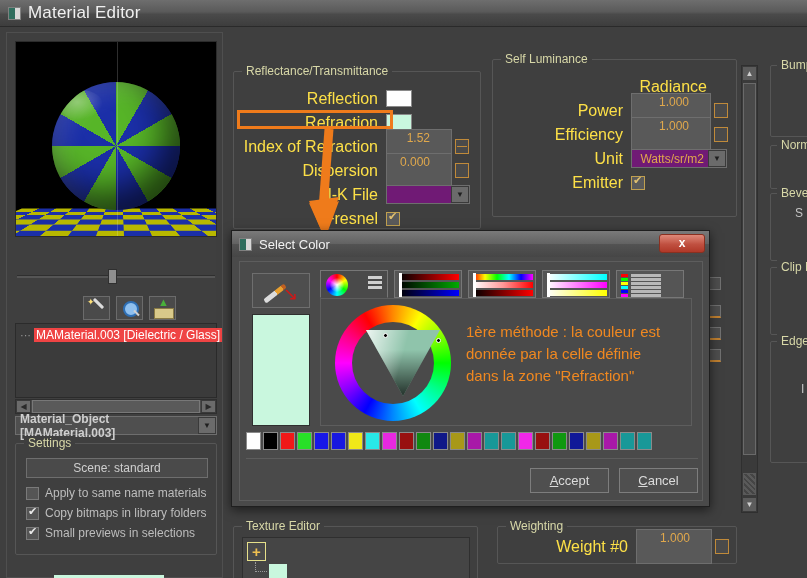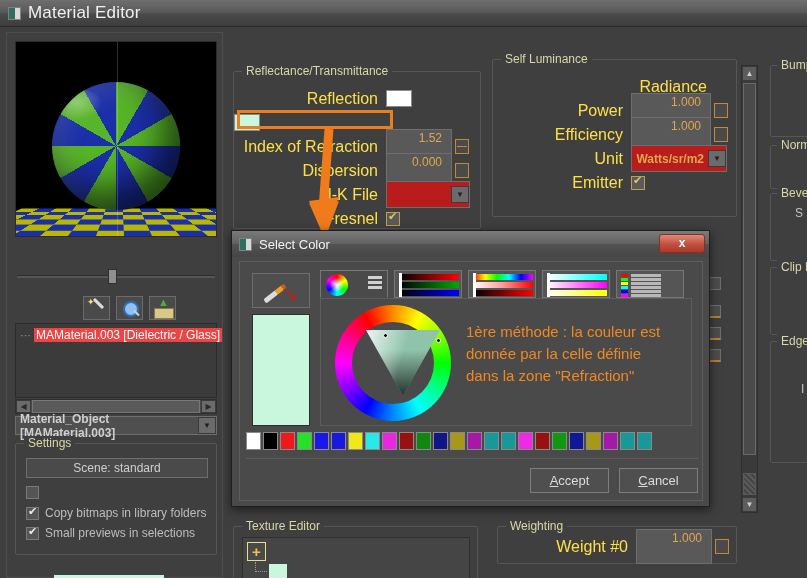--- a/index.html
+++ b/index.html
@@ -176,32 +176,32 @@
   }
   .flabel { text-align: right; color: #fde047; font-size: 16px; padding-right: 8px; }
   .swatch-white {
     width: 26px; height: 17px; background: #ffffff; border: 1px solid #8a8a8a;
   }
   .swatch-mint {
     width: 26px; height: 17px; background: #c9f7de; border: 1px solid #8a8a8a;
   }
   .numfield {
     background: #595959; border: 1px solid #6e6e6e; color: #e0a84c;
-    font-size: 12px; text-align: right; padding-right: 9px; line-height: 17px;
+    font-size: 12px; text-align: right; padding-right: 21px; line-height: 17px;
     height: 35px;
   }
   .spin {
     width: 14px; height: 15px; background: #4a4a4a; border: 1px solid #c08a3a;
     margin-left: 3px; position: relative;
   }
   .spin.two::after {
     content:""; position:absolute; left:1px; top:6px; width:10px; height:1px; background:#c08a3a;
   }
   .dropfield {
-    background: #b91c1c; border: 1px solid #6e6e6e; height: 27px; display:flex; align-items:center;font-weight:bold;
+    background: #701a75; border: 1px solid #6e6e6e; height: 19px; display:flex; align-items:center;
   }
   .dropfield .arrow {
     width: 18px; height: 17px; background: #6b6b6b; border: 1px solid #3a3a3a;
     color:#1f1f1f; font-size:8px; text-align:center; line-height:16px; margin-left:auto;
   }
   .cbox-gold {
     width: 14px; height: 14px; background: #5a5a5a; border: 1px solid #c0a050;
     position: relative;
   }
   .cbox-gold::after {
@@ -436,20 +436,21 @@
         <span class="ctext">Material_Object [MAMaterial.003]</span>
         <span class="arrow">▼</span>
       </div>
 
       <div class="group settings-grp">
         <span class="glabel">Settings</span>
         <div class="scene-btn">Scene: standard</div>
 
         <div class="cbrow" style="top:42px">
           <span class="cbox"></span>
+          <span>Apply to same name materials</span>
         </div>
         <div class="cbrow" style="top:62px">
           <span class="cbox on"></span>
           <span>Copy bitmaps in library folders</span>
         </div>
         <div class="cbrow" style="top:82px">
           <span class="cbox on"></span>
           <span>Small previews in selections</span>
         </div>
       </div>
@@ -459,20 +460,21 @@
 
     <div class="group refl-grp">
       <span class="glabel">Reflectance/Transmittance</span>
 
       <div class="fieldrow" style="left:0; top:17px; width:236px;">
         <span class="flabel" style="width:152px">Reflection</span>
         <span class="swatch-white" style="background: rgb(255, 255, 255);"></span>
       </div>
 
       <div class="fieldrow" style="left:0; top:41px; width:236px;">
+        <span class="flabel" style="width:152px">Refraction</span>
         <span class="swatch-mint" style="background: rgb(201, 247, 222);"></span>
       </div>
 
       <div class="fieldrow" style="left:0; top:65px; width:244px;">
         <span class="flabel" style="width:152px">Index of Refraction</span>
         <span class="numfield" style="width:66px">1.52</span>
         <span class="spin two"></span>
       </div>
 
       <div class="fieldrow" style="left:0; top:89px; width:244px;">

